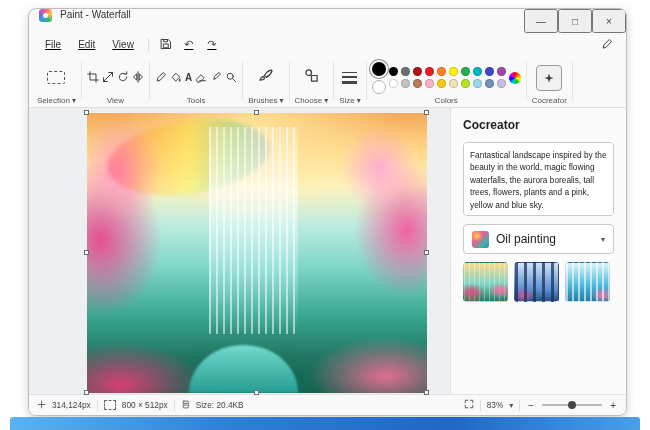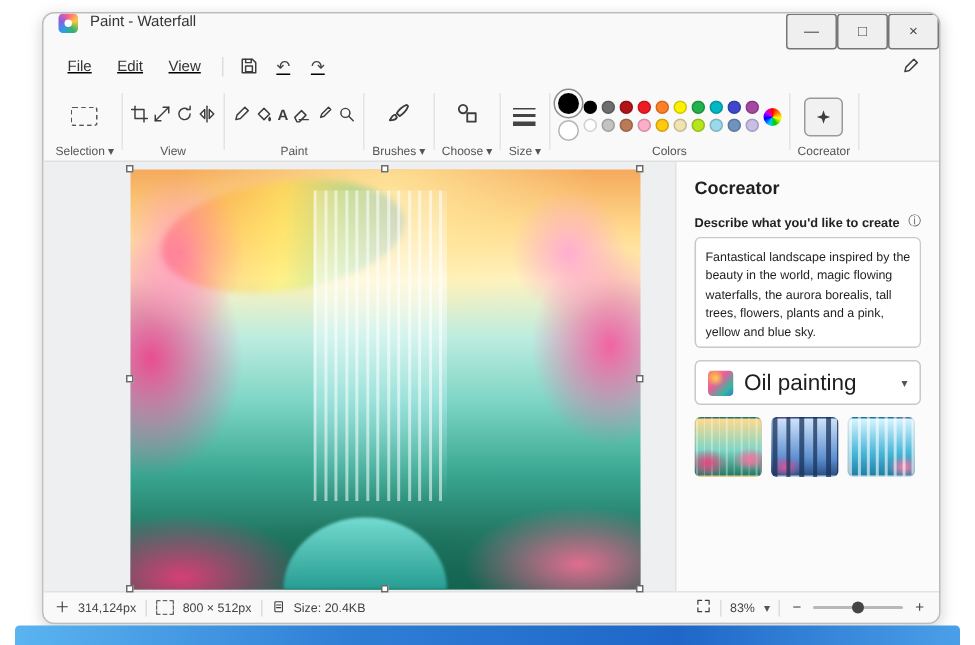--- a/index.html
+++ b/index.html
@@ -88,21 +88,21 @@
     padding:10px 12px 8px;box-sizing:border-box;}
   .p-title{font-size:12px;font-weight:bold;color:#1f1f1f;margin:0 0 10px;}
   .p-label{font-size:8.5px;color:#222;margin:0 0 4px;display:flex;align-items:center;justify-content:space-between;font-weight:bold;}
   .info-ic{font-size:8.5px;color:#555;font-weight:normal;}
   .prompt{width:100%;height:74px;resize:none;border:1px solid #c9c9c9;border-radius:4px;font-size:8.3px;line-height:1.5;
     padding:6px;color:#1f1f1f;font-family:inherit;box-sizing:border-box;background:#fff;margin-bottom:8px;}
   .style-select{height:28px;border:1px solid #c9c9c9;border-radius:4px;background:#fff;display:flex;align-items:center;
     padding:0 8px;gap:7px;margin-bottom:8px;}
   .style-thumb{width:17px;height:17px;border-radius:3px;
     background:radial-gradient(8px 8px at 30% 30%,#ffd24a,transparent 70%),linear-gradient(135deg,#ff8a5c,#e85f9a 40%,#37b6a0 75%,#2e7bd0);}
-  .style-text{font-size:15px;color:#1f1f1f;flex:1;}
+  .style-text{font-size:12px;color:#1f1f1f;flex:1;}
   .chev{font-size:8px;color:#555;}
   .variations{display:flex;gap:6px;}
   .var-thumb{width:45px;height:40px;border-radius:4px;border:1px solid rgba(0,0,0,.08);box-sizing:border-box;}
   .v1{background:
       radial-gradient(18px 13px at 18% 78%,#e8457e,transparent 72%),
       radial-gradient(16px 11px at 84% 72%,#ff6f9f,transparent 72%),
       repeating-linear-gradient(90deg,rgba(255,255,255,.35) 0 1px,transparent 1px 5px),
       linear-gradient(180deg,#ffd98c,#7fd6c6 55%,#237a66);}
   .v2{background:
       repeating-linear-gradient(90deg,rgba(25,50,90,.75) 0 3px,rgba(25,50,90,0) 3px 9px),
@@ -225,21 +225,21 @@
               </svg></span>
           <span><svg class="svg-ic" viewBox="0 0 16 16">
                 <path d="M12 2l2 2-6 6-3 1 1-3z"></path>
               </svg></span>
           <span><svg class="svg-ic" viewBox="0 0 16 16">
                 <circle cx="7" cy="7" r="4"></circle>
                 <path d="M10 10l4 4"></path>
               </svg></span>
         </div>
         <div class="rlabel">
-            <span>Paint</span>
+            <span>Tools</span>
           </div>
       </div>
       <div class="rsep"></div>
 
       <div class="rgroup">
         <div class="icons">
             <span><svg class="svg-ic" style="width:15px;height:15px" viewBox="0 0 16 16">
                 <path d="M14 2c-3 1-6 4-7 6l2 2c2-1 5-4 6-7z"></path>
                 <path d="M6 9c-2 0-3 2-4 4 2 0 4 0 5-2z"></path>
               </svg></span>
@@ -347,24 +347,20 @@
         <span class="handle" style="left:55px;top:142px"></span>
         <span class="handle" style="left:395px;top:142px"></span>
         <span class="handle" style="left:55px;top:282px"></span>
         <span class="handle" style="left:225px;top:282px"></span>
         <span class="handle" style="left:395px;top:282px"></span>
       </div>
 
       <aside class="panel">
         <h2 class="p-title">Cocreator</h2>
 
-        <div class="p-label">
-          <span>Describe what you'd like to create</span>
-          <span class="info-ic">ⓘ</span>
-        </div>
         <textarea class="prompt" style="">Fantastical landscape inspired by the beauty in the world, magic flowing waterfalls, the aurora borealis, tall trees, flowers, plants and a pink, yellow and blue sky.</textarea>
 
         <div class="style-select">
           <span class="style-thumb"></span>
           <span class="style-text">Oil painting</span>
           <span class="chev">▾</span>
         </div>
 
         <div class="variations">
           <div class="var-thumb v1"></div>

